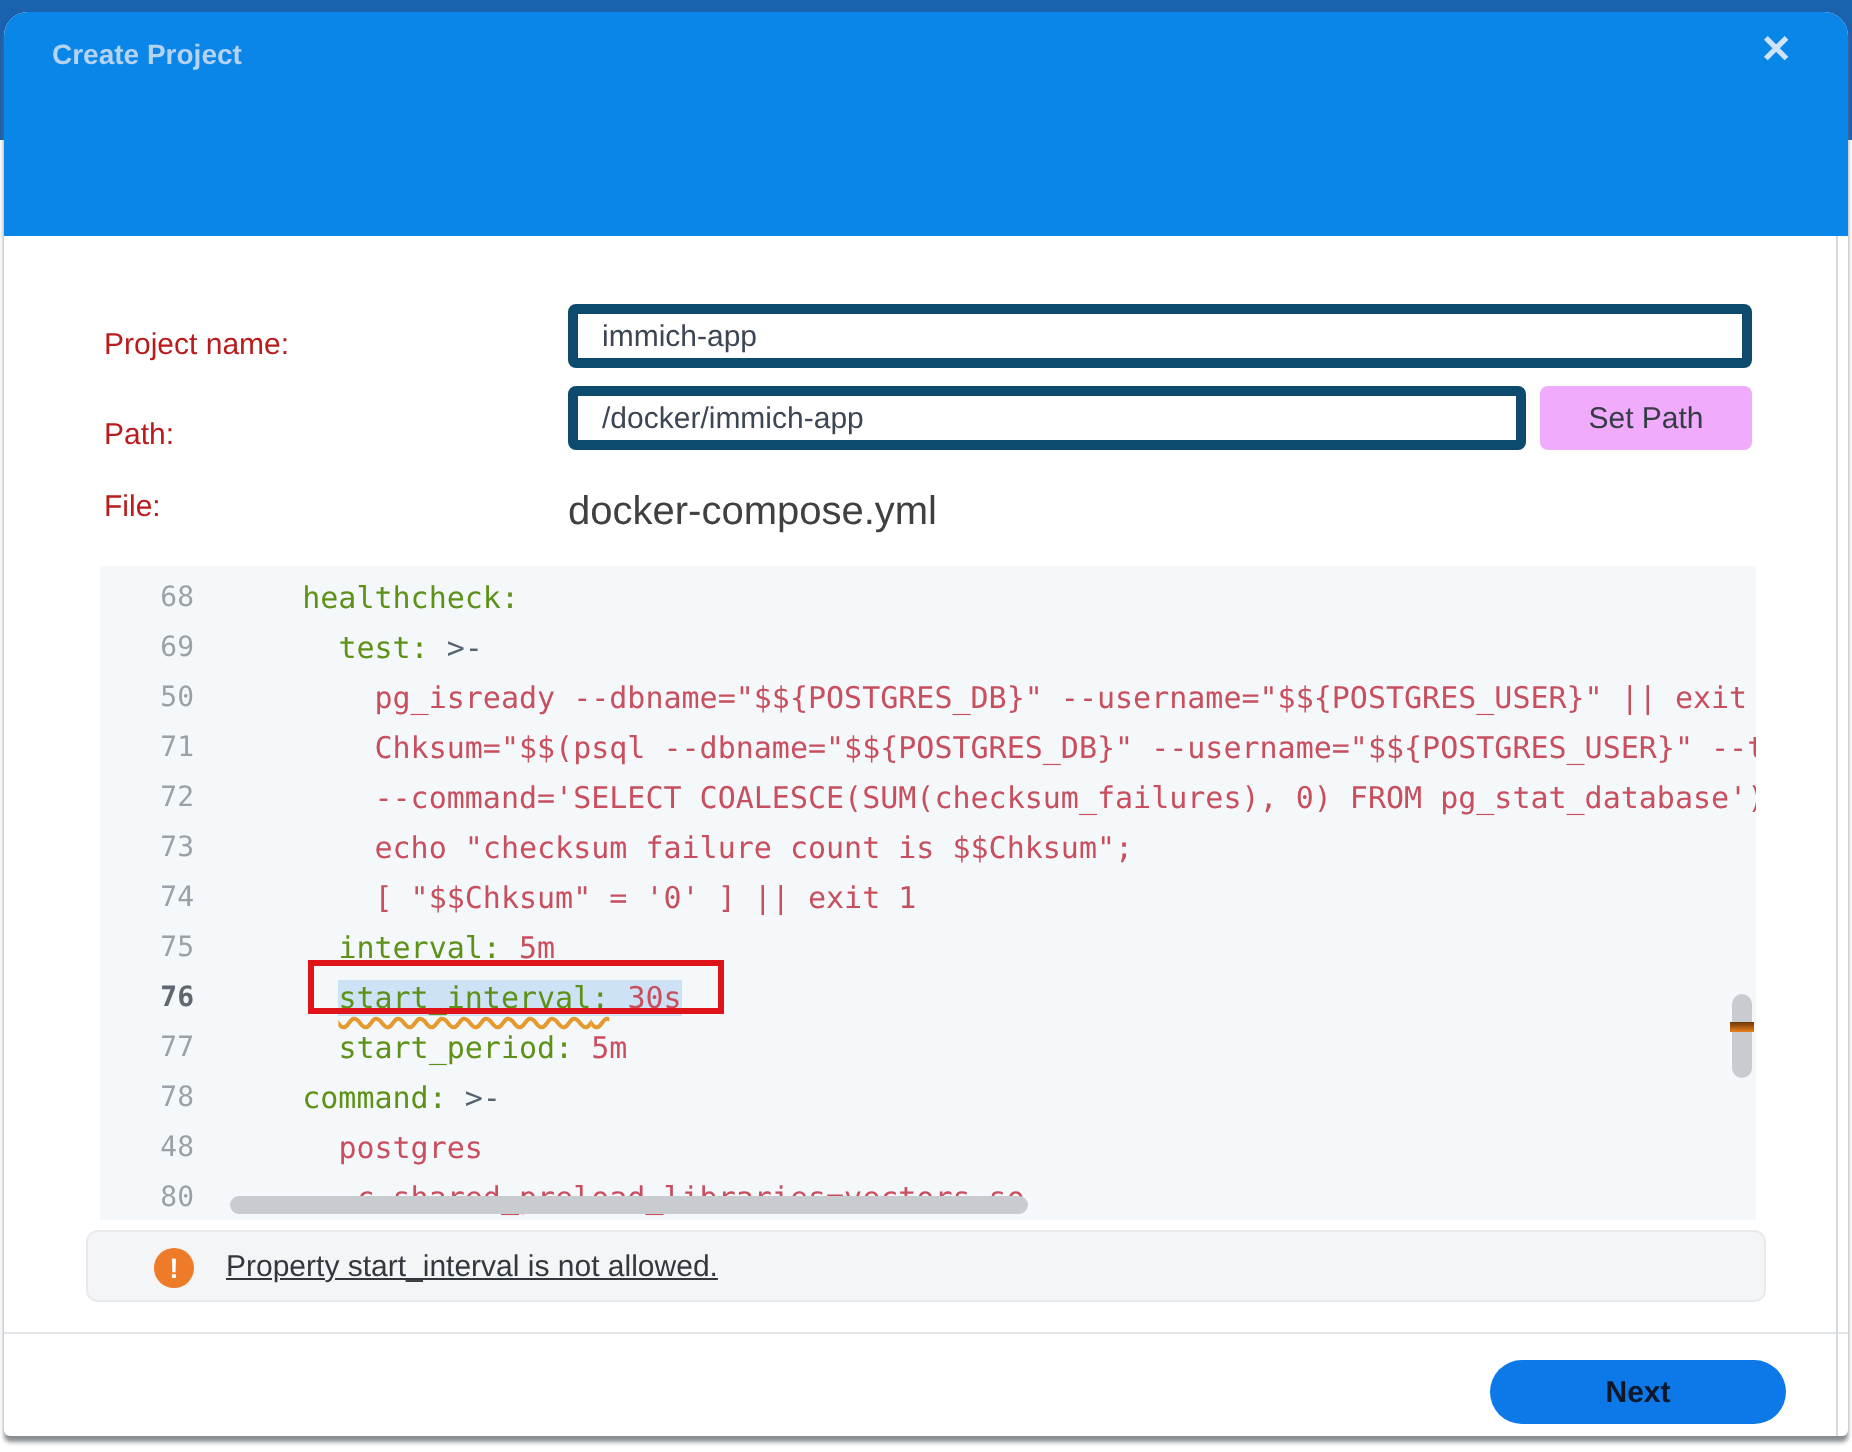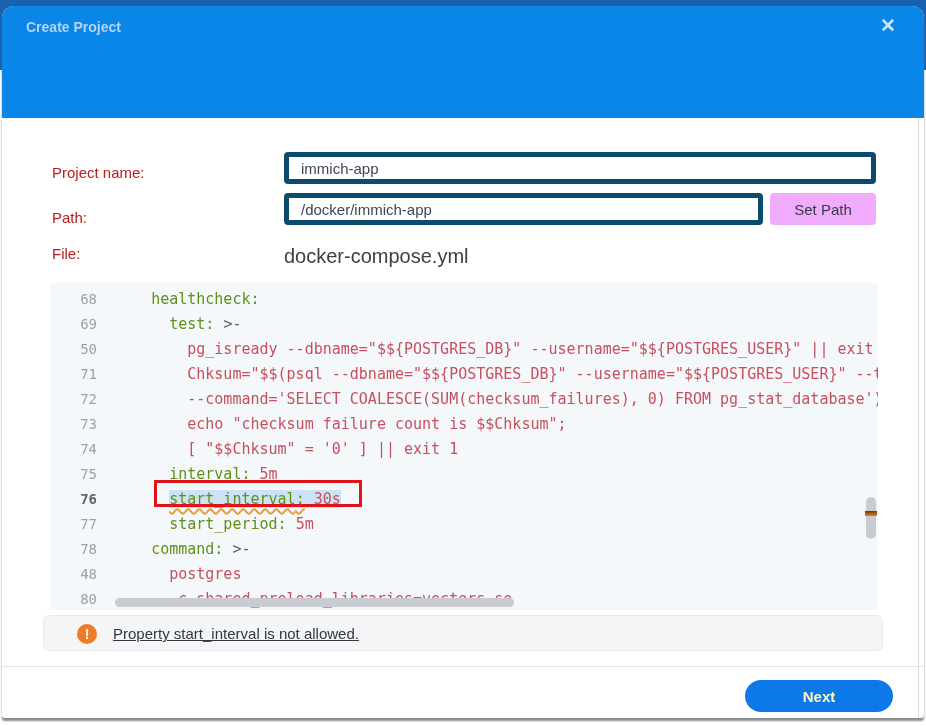--- a/index.html
+++ b/index.html
@@ -127,21 +127,21 @@
     background:#e2e5e9;
   }
   .right-edge {
     position:absolute; left:916px; top:112px; bottom:0; width:1px;
     background:#d6dade;
   }
   .btn-next {
     position:absolute; left:743px; top:674px; width:148px; height:32px;
     background:#0d79e8; border:none; border-radius:16px;
     font-family:"Liberation Sans", sans-serif;
-    font-size:15px; font-weight:bold; color:#fef9c3; cursor:pointer;
+    font-size:15px; font-weight:bold; color:#0f172a; cursor:pointer;
   }
 </style>
 </head>
 <body>
 
 <div class="backdrop"></div>
 
 <div class="dialog">
 
   <div class="hdr">

